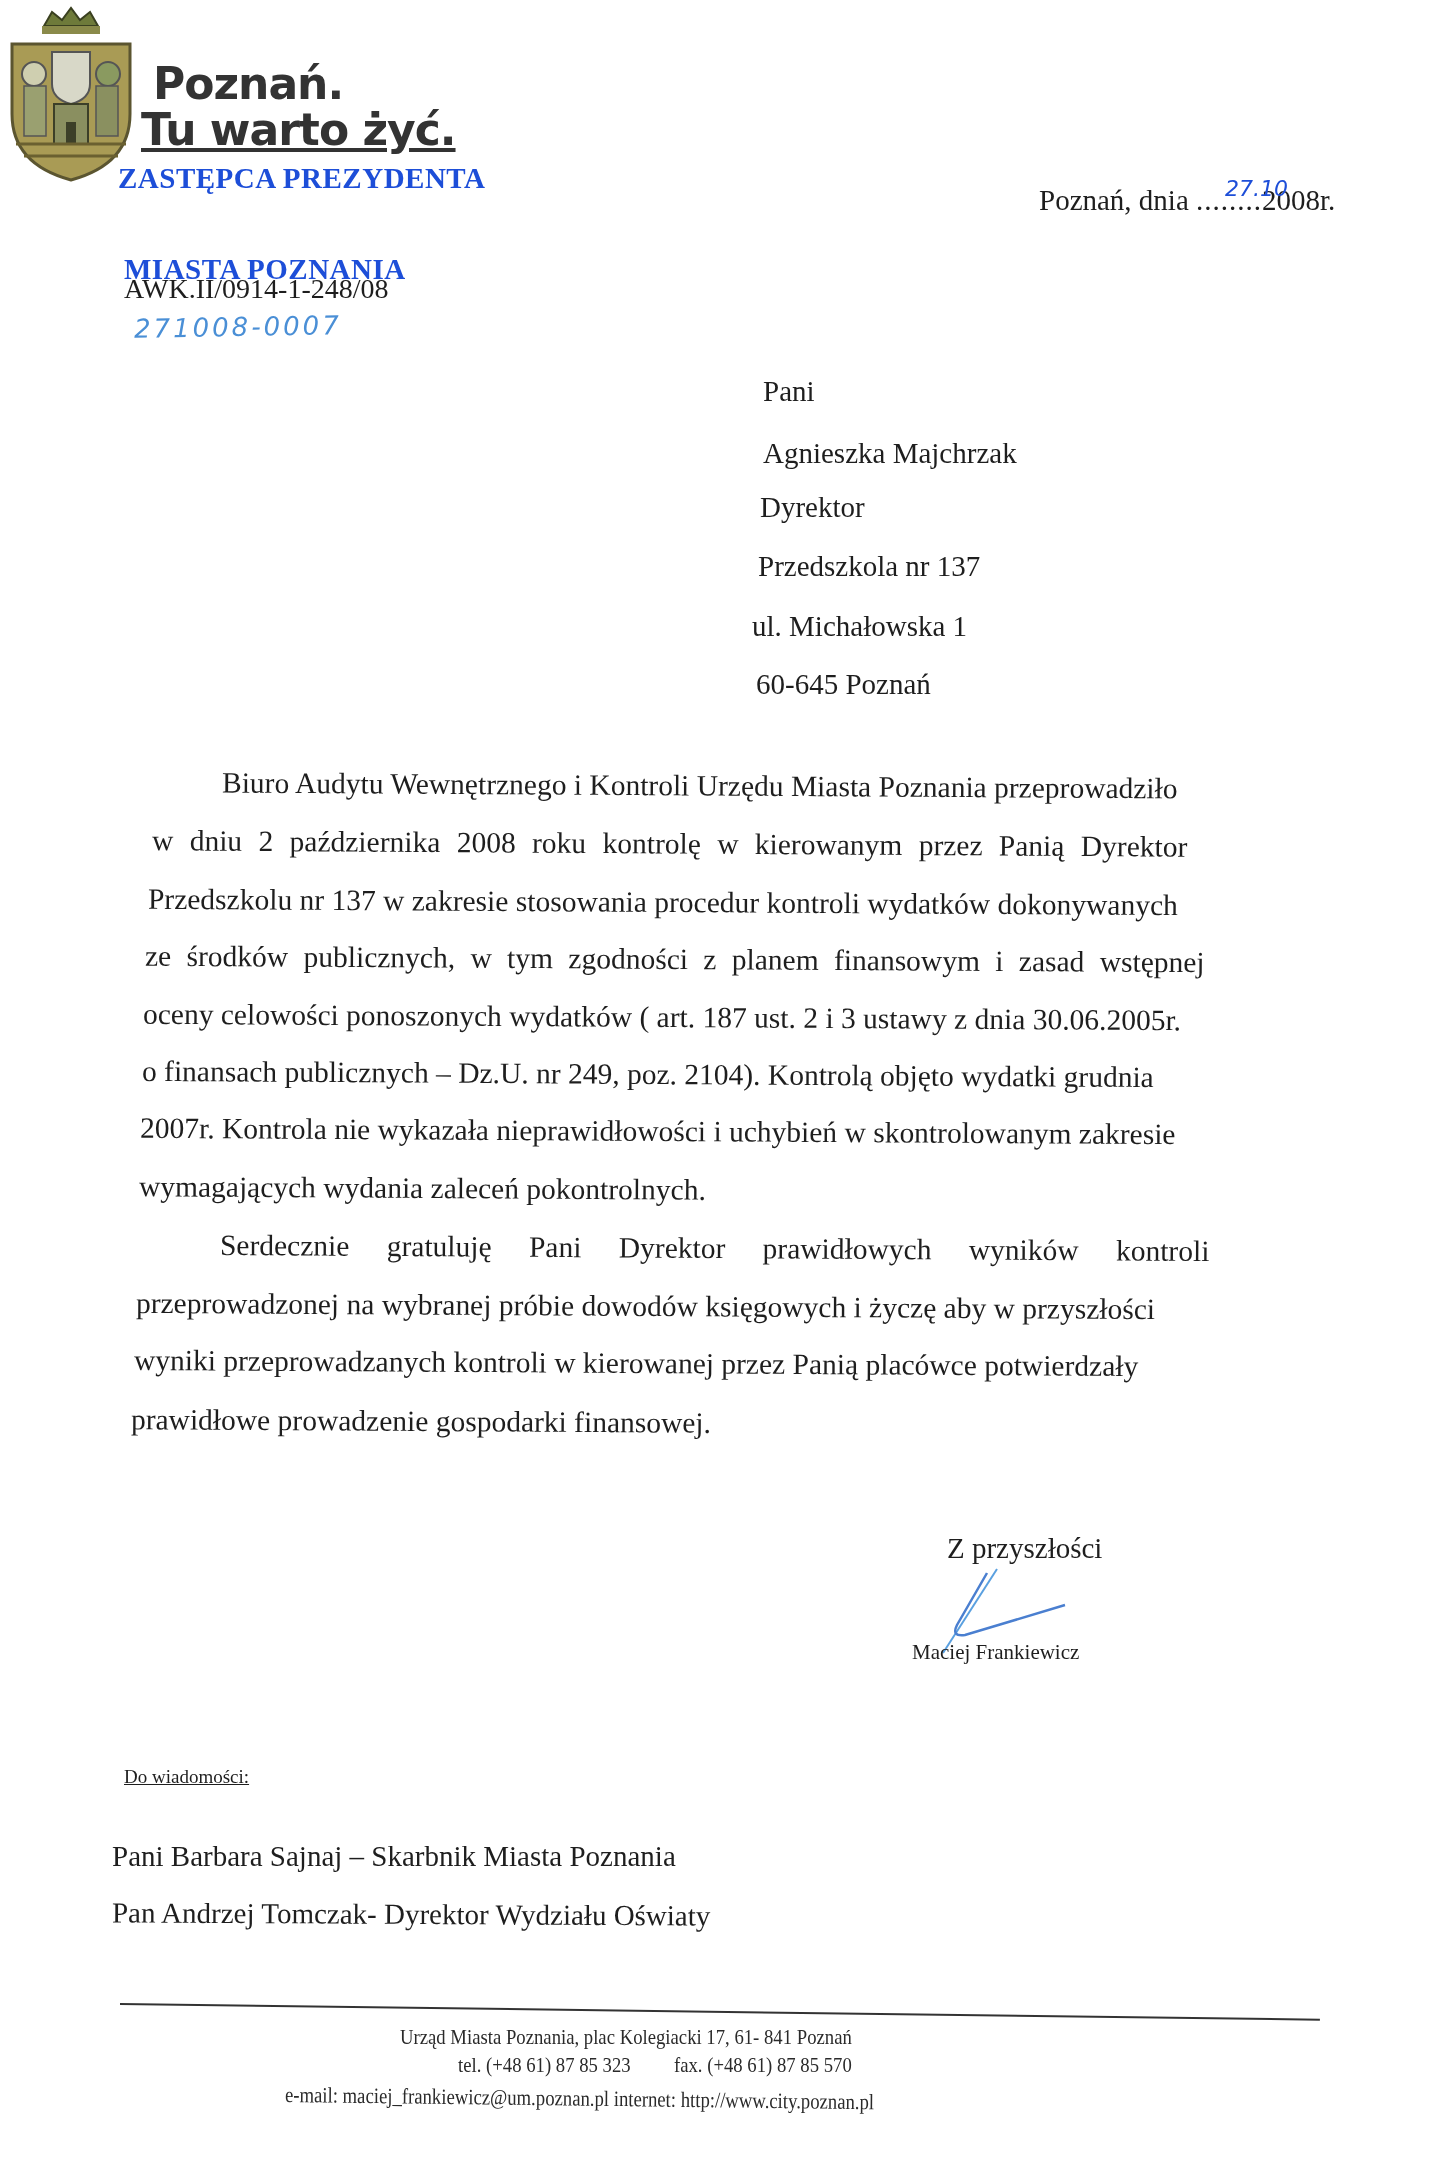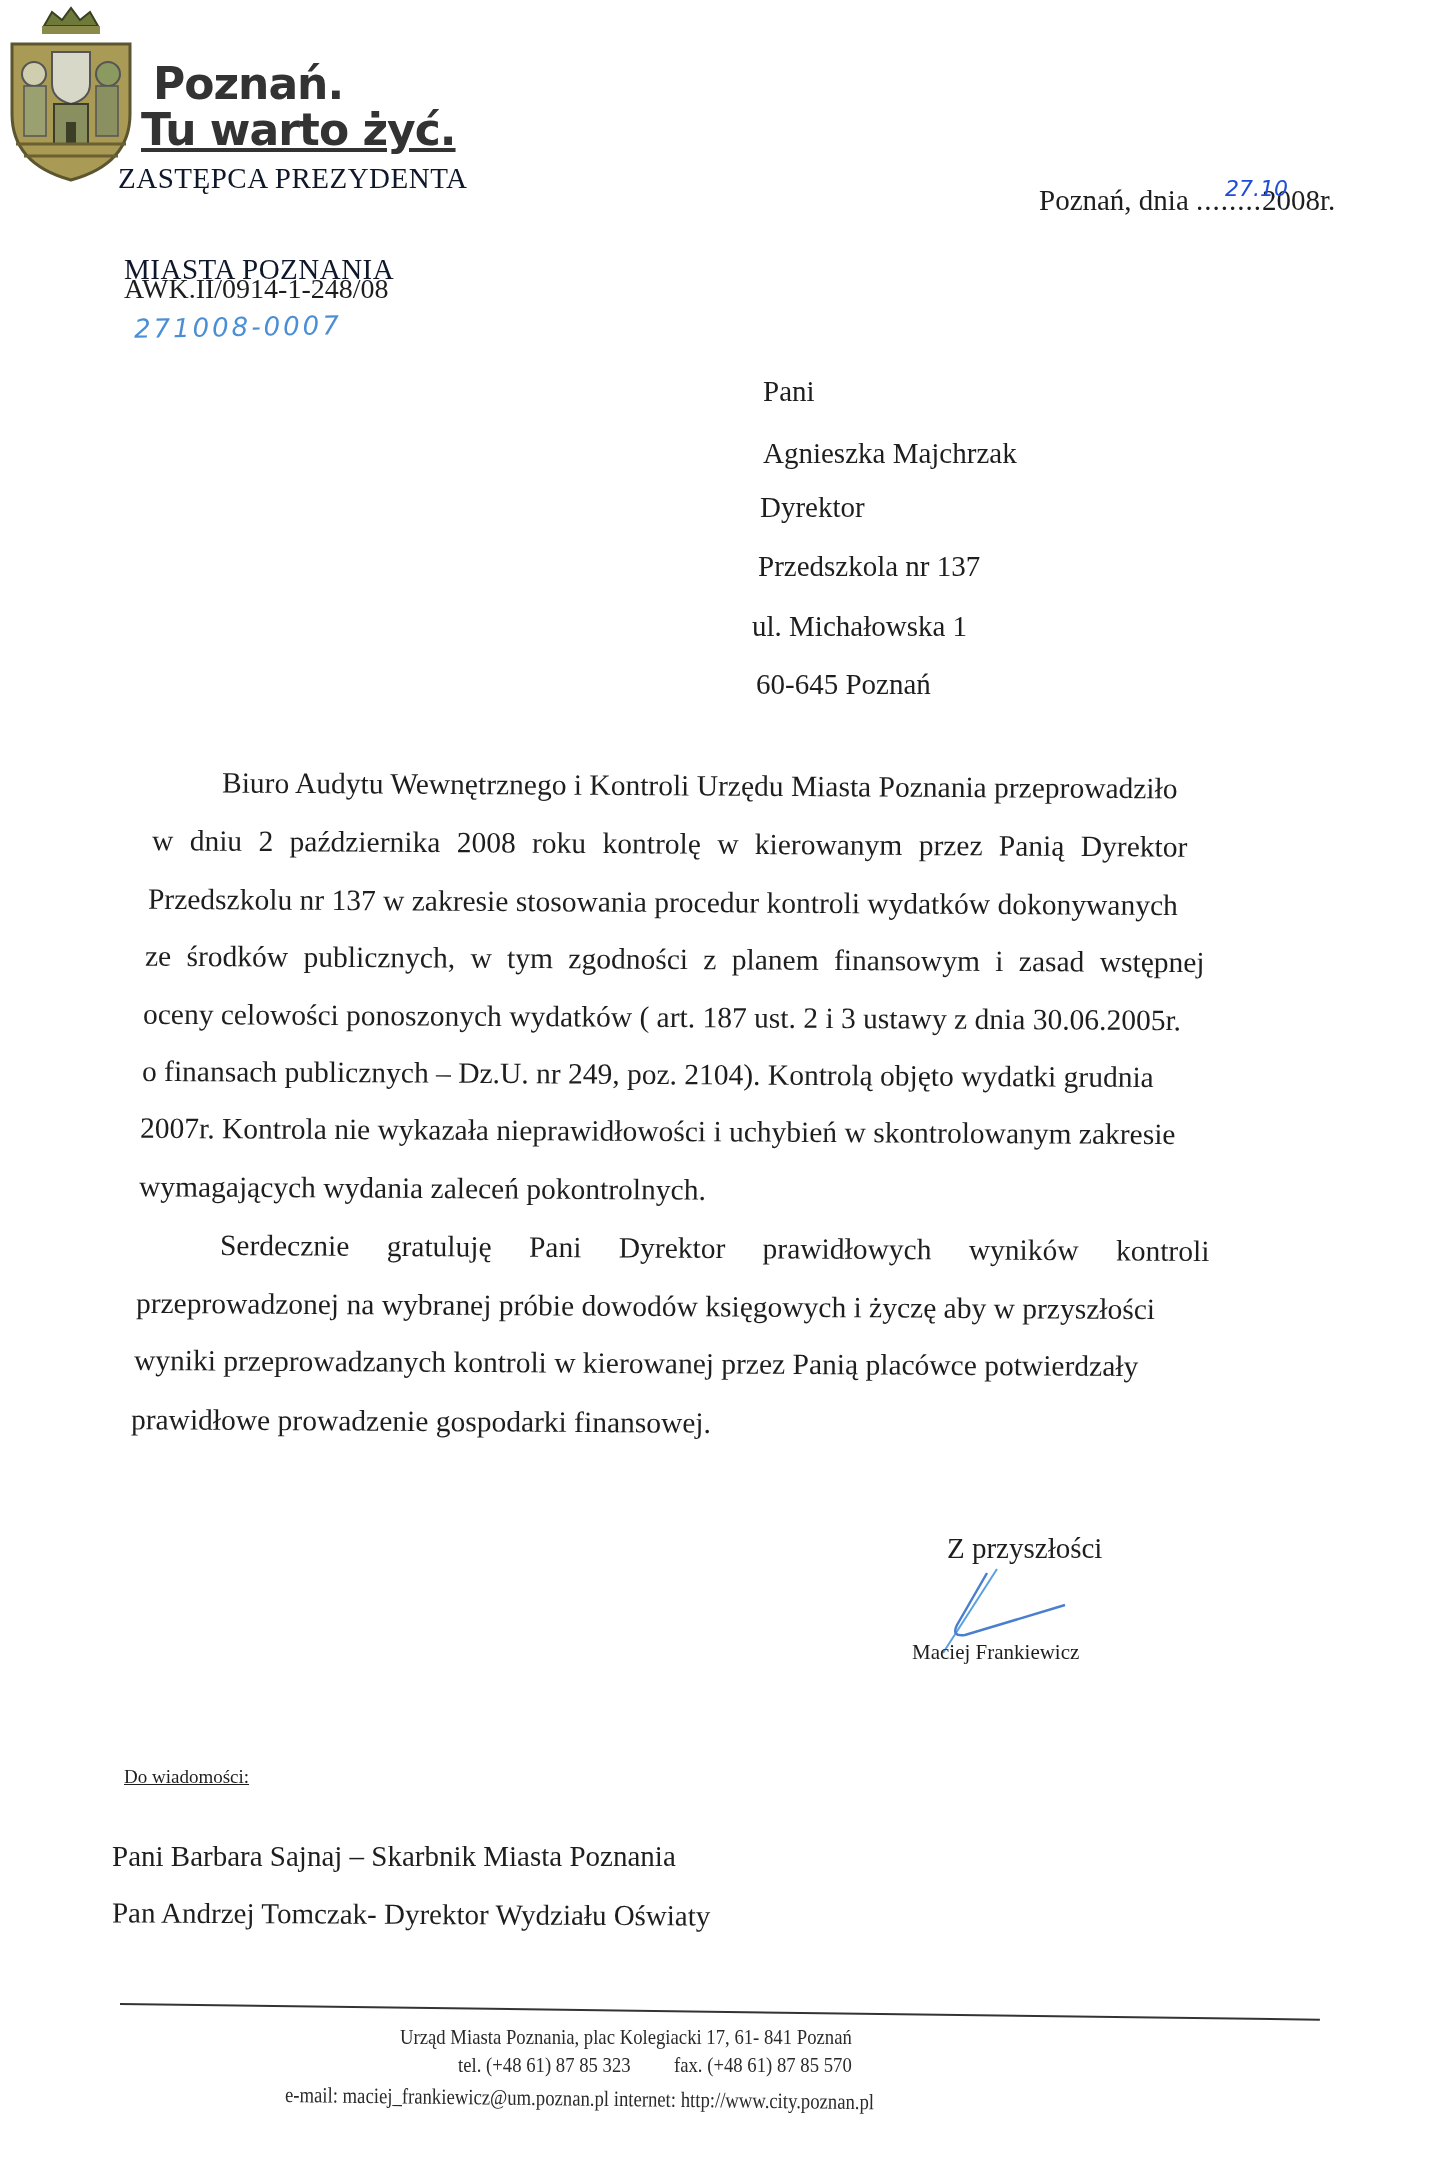--- a/index.html
+++ b/index.html
@@ -6,21 +6,21 @@
   body { width: 1436px; height: 2176px; position: relative; overflow: hidden;
          font-family: "Liberation Serif", "DejaVu Serif", serif; color: #1e1e1e; }
   .abs { position: absolute; white-space: nowrap; }
 
   
   #coat { position: absolute; left: 4px; top: 4px; width: 134px; height: 178px; }
   .brand { font-family: "DejaVu Sans", "Liberation Sans", sans-serif; font-weight: bold;
            color: #333333; letter-spacing: -1px; }
   #brand1 { left: 153px; top: 58px; font-size: 44px; }
   #brand2 { left: 141px; top: 104px; font-size: 44px; text-decoration: underline; }
-  .office { font-size: 29px; color: #0f172a; letter-spacing: 0.5px; }
+  .office { font-size: 29px; color: #1d4ed8; letter-spacing: 0.5px; font-weight: bold; }
   #office1 { left: 118px; top: 162px; }
   #office2 { left: 124px; top: 216px; margin-top: 37px; }
   #ref { left: 124px; top: 273px; font-size: 28px; }
   #handref { left: 134px; top: 312px; font-size: 26px; color: #4a8fd6;
              font-family: "DejaVu Sans", sans-serif; font-style: italic; letter-spacing: 3px; transform: rotate(-1deg); }
 
   #date-line { left: 1039px; top: 184px; font-size: 29px; }
   #date-line .dots { letter-spacing: 1px; }
   #date-hand { left: 1225px; top: 176px; font-size: 22px; color: #1d4ed8;
                font-family: "DejaVu Sans", sans-serif; font-style: italic; }

